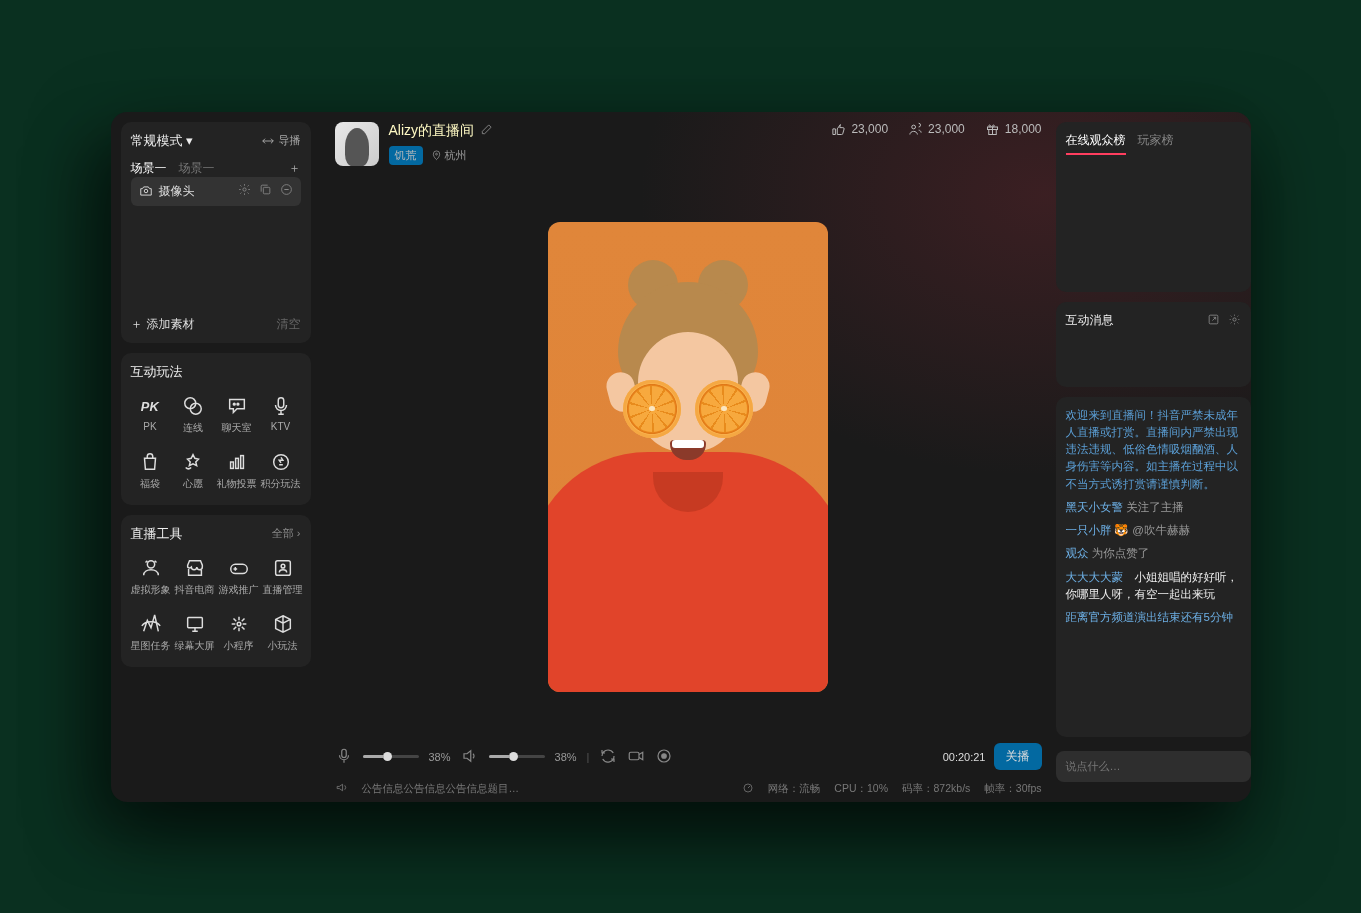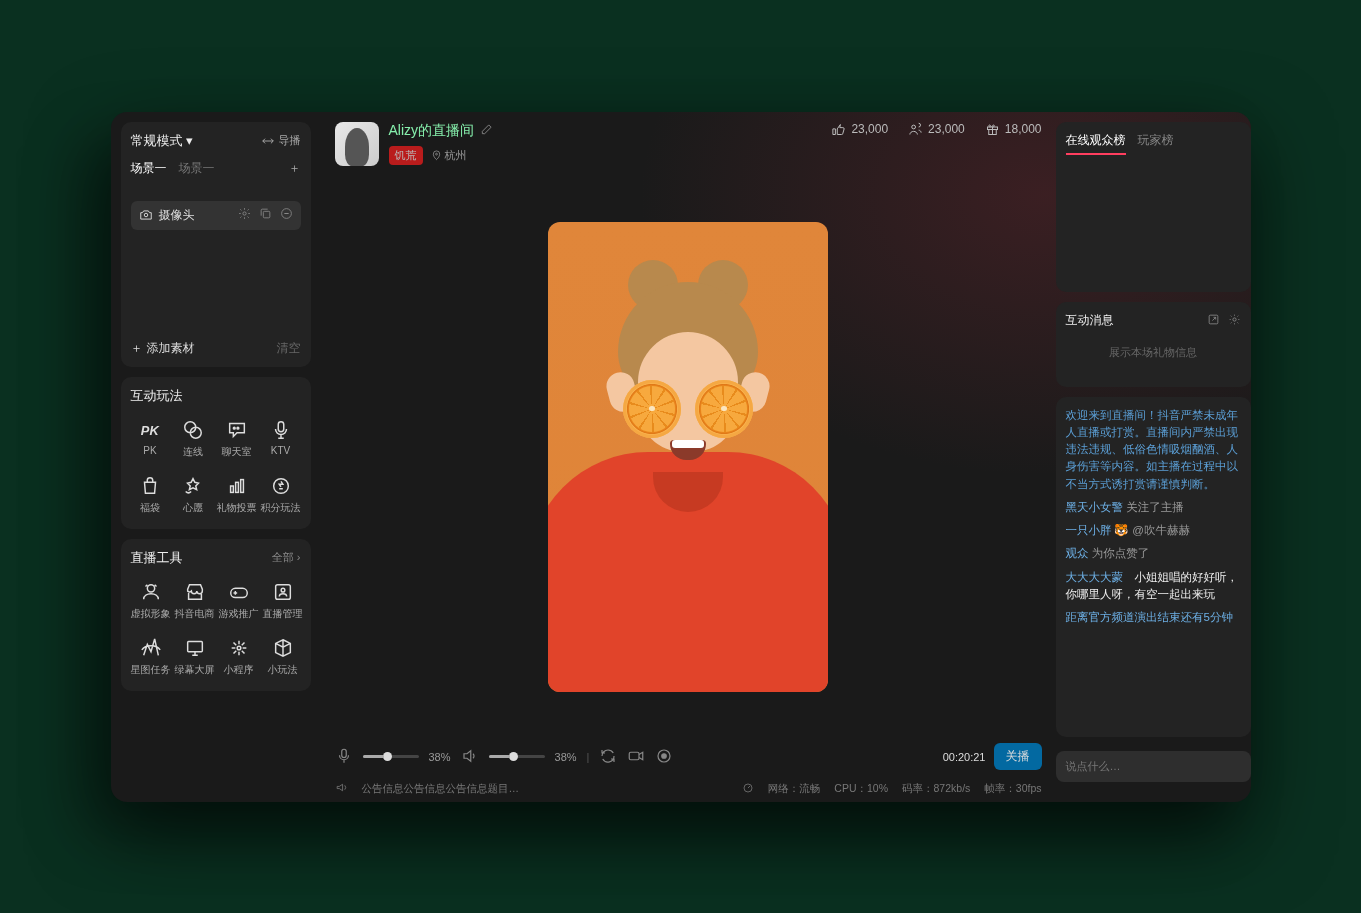--- a/index.html
+++ b/index.html
@@ -13,43 +13,43 @@
 .titlebar-right{margin-left:auto;display:flex;align-items:center;gap:14px}
 .avatar-sm{width:20px;height:20px;border-radius:50%;background:#ddd}
 .user-name{color:#eee;font-size:12px}
 .ti{color:#bbb;cursor:pointer}
 .body{flex:1;display:flex;min-height:0;position:relative;z-index:1}
 .sidebar{width:210px;padding:10px;display:flex;flex-direction:column;gap:10px;color:#ddd;overflow-y:auto}
 .panel{background:#232323;border-radius:10px;padding:10px}
 .mode-row{display:flex;align-items:center;justify-content:space-between;margin-bottom:10px}
 .mode-label{font-size:13px;color:#eee}
 .swap-btn{display:flex;align-items:center;gap:4px;font-size:11px;color:#aaa;cursor:pointer}
-.scene-row{display:flex;align-items:center;gap:12px;font-size:12px;margin-bottom:24px}
+.scene-row{display:flex;align-items:center;gap:12px;font-size:12px;margin-bottom:0}
 .scene-active{color:#fff}
 .scene-dim{color:#777}
 .plus-right{margin-left:auto;color:#aaa;cursor:pointer}
 .src-item{background:#333;border-radius:6px;padding:6px 8px;display:flex;align-items:center;gap:6px;font-size:12px}
 .src-item .icons{margin-left:auto;display:flex;gap:8px;color:#888}
 .panel-bottom{display:flex;align-items:center;justify-content:space-between;margin-top:110px;font-size:12px}
 .add-mat{display:flex;align-items:center;gap:4px;color:#ddd;cursor:pointer}
 .clear-txt{color:#666;cursor:pointer}
 .sec-title{font-size:13px;color:#eee;margin-bottom:10px;display:flex;align-items:center}
 .sec-more{margin-left:auto;font-size:11px;color:#888;cursor:pointer}
 .grid4{display:grid;grid-template-columns:repeat(4,1fr);gap:8px 4px}
 .gbtn{display:flex;flex-direction:column;align-items:center;gap:4px;padding:4px 0;cursor:pointer}
 .gbtn .ic{width:22px;height:22px;display:flex;align-items:center;justify-content:center;color:#ddd}
 .gbtn .lbl{font-size:10px;color:#aaa;text-align:center;white-space:nowrap}
 .main{flex:1;display:flex;flex-direction:column;min-width:0}
 .main-head{display:flex;align-items:flex-start;padding:10px 14px;gap:10px}
 .host-ava{width:44px;height:44px;border-radius:8px;background:linear-gradient(135deg,#e8e8e8,#ccc);flex-shrink:0;position:relative;overflow:hidden}
 .host-ava::after{content:"";position:absolute;inset:6px 10px 0 10px;background:#555;border-radius:50% 50% 30% 30%}
 .host-info{display:flex;flex-direction:column;gap:6px}
-.host-title-row{display:flex;align-items:center;gap:6px;color:#86efac;font-size:14px}
+.host-title-row{display:flex;align-items:center;gap:6px;color:#fef9c3;font-size:14px}
 .tag-row{display:flex;align-items:center;gap:8px;font-size:11px}
-.pill{background:#b91c1c;color:#bbb;padding:2px 6px;border-radius:4px}
+.pill{background:#0369a1;color:#bbb;padding:2px 6px;border-radius:4px}
 .loc{color:#999;display:flex;align-items:center;gap:3px}
 .stats{margin-left:auto;display:flex;gap:20px;font-size:12px;color:#bbb}
 .stats .s{display:flex;align-items:center;gap:5px}
 .preview-wrap{flex:1;display:flex;align-items:center;justify-content:center;padding:4px 0}
 .preview{width:280px;height:470px;border-radius:12px;background:linear-gradient(180deg,#e0863a 0%,#df8438 100%);position:relative;overflow:hidden}
 .hair{position:absolute;top:60px;left:50%;transform:translateX(-50%);width:140px;height:120px;background:#b8894d;border-radius:70px 70px 50px 50px}
 .bun{position:absolute;width:50px;height:50px;background:#b8894d;border-radius:50%;top:38px}
 .bun.l{left:80px}.bun.r{right:80px}
 .face{position:absolute;top:110px;left:50%;transform:translateX(-50%);width:100px;height:120px;background:#f4c7a1;border-radius:50px 50px 45px 45px}
 .orange{position:absolute;width:58px;height:58px;border-radius:50%;background:radial-gradient(circle,#f9b24d 0%,#ef8f1f 55%,#e07818 60%,#f9b24d 62%);top:158px;box-shadow:inset 0 0 0 3px #f5a843}
@@ -421,21 +421,20 @@
             <span><svg viewBox="0 0 24 24" style="width:13px;height:13px">
                   <rect x="4" y="4" width="16" height="16" rx="2"></rect>
                   <path d="M10 14l6-6m0 0h-4m4 0v4"></path>
                 </svg></span>
             <span><svg viewBox="0 0 24 24" style="width:13px;height:13px">
                   <circle cx="12" cy="12" r="3"></circle>
                   <path d="M12 3v2m0 14v2M5 5l1.5 1.5m11 11L19 19M3 12h2m14 0h2M5 19l1.5-1.5m11-11L19 5"></path>
                 </svg></span>
           </span>
         </div>
-        <div class="rb-empty" style="padding:14px 0">展示本场礼物信息</div>
       </div>
 
       <div class="chat">
         <div class="sys-msg">欢迎来到直播间！抖音严禁未成年人直播或打赏。直播间内严禁出现违法违规、低俗色情吸烟酗酒、人身伤害等内容。如主播在过程中以不当方式诱打赏请谨慎判断。</div>
         <div class="cm"><span class="u">黑天小女警</span> <span class="g">关注了主播</span></div>
         <div class="cm"><span class="u">一只小胖</span> 🐯 <span class="g">@吹牛赫赫</span></div>
         <div class="cm"><span class="u">观众</span> <span class="g">为你点赞了</span></div>
         <div class="cm"><span class="u">大大大大蒙</span>　<span style="color:#eee">小姐姐唱的好好听，你哪里人呀，有空一起出来玩</span></div>
         <div class="cm"><span class="u">距离官方频道演出结束还有5分钟</span></div>
       </div>

